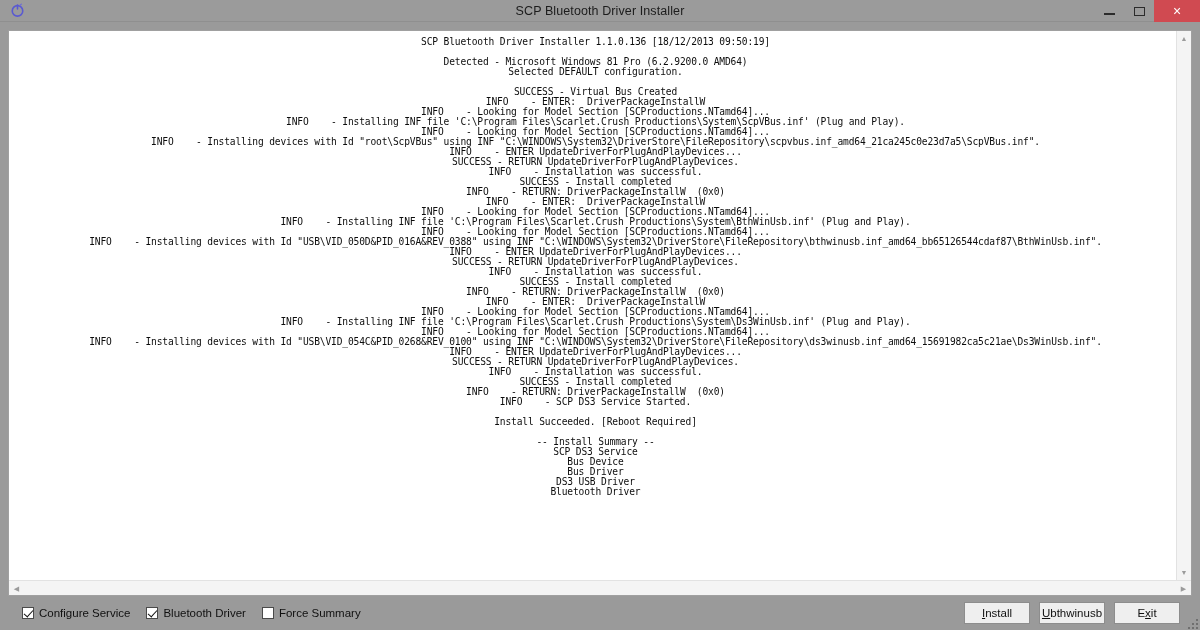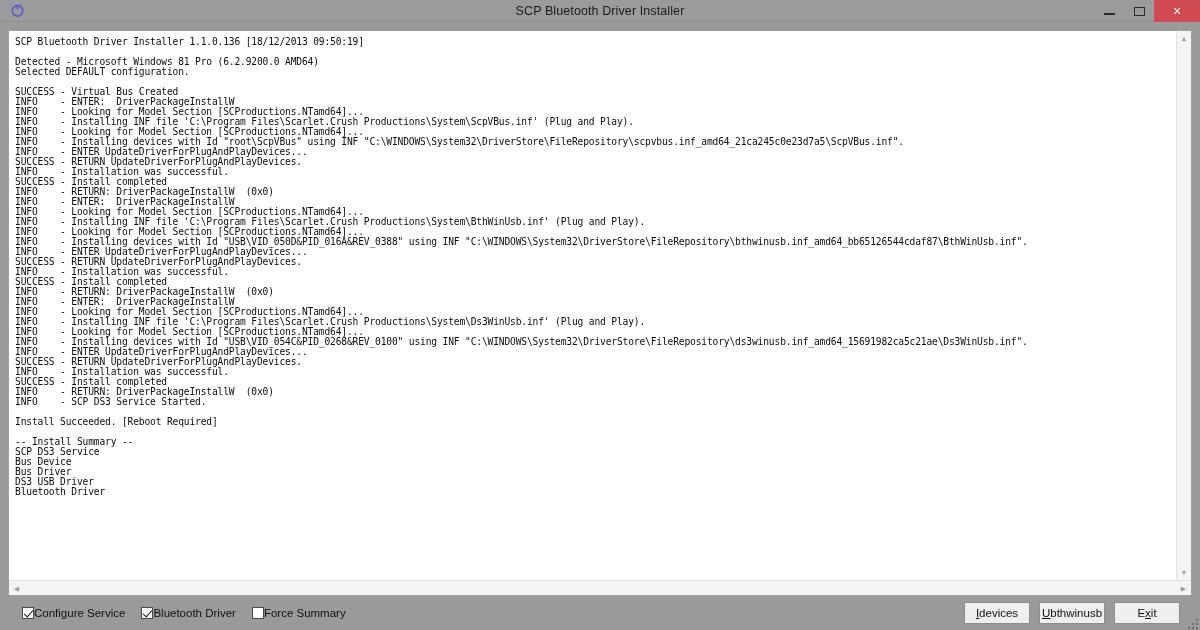--- a/index.html
+++ b/index.html
@@ -106,20 +106,21 @@
   #log-text {
     flex: 1 1 auto;
     overflow: hidden;
     padding: 6px 0 0 6px;
     font-family: "DejaVu Sans Mono", "Liberation Mono", monospace;
     font-size: 9.6px;
     line-height: 10px;
     color: #0c0c0c;
     white-space: pre;
     letter-spacing: -0.15px;
+    text-align: center;
   }
   .log-line { height: 10px; }
   .log-line.blank { }
 
   
   #vscroll {
     flex: 0 0 15px;
     width: 15px;
     background: #f4f4f4;
     border-left: 1px solid #e2e2e2;
@@ -157,20 +158,21 @@
     background: #9a9a9a;
   }
   #checkbox-group {
     display: flex;
     align-items: center;
     gap: 16px;
   }
   .checkbox-item {
     display: flex;
     align-items: center;
+    gap: 5px;
     font-size: 11.5px;
     color: #101010;
   }
   .cb-box {
     width: 12px; height: 12px;
     background: #ffffff;
     border: 1px solid #4a4a4a;
     display: flex; align-items: center; justify-content: center;
     position: relative;
   }
@@ -272,21 +274,21 @@
           </div>
           <div class="checkbox-item">
             <span class="cb-box"></span>
             <span class="cb-label">Force Summary</span>
           </div>
         </div>
       <div id="button-group">
           <button class="dlg-button">
             <span></span>
             <span class="mn">I</span>
-            <span>devices</span>
+            <span>nstall</span>
           </button>
           <button class="dlg-button">
             <span></span>
             <span class="mn">U</span>
             <span>bthwinusb</span>
           </button>
           <button class="dlg-button">
             <span>E</span>
             <span class="mn">x</span>
             <span>it</span>

